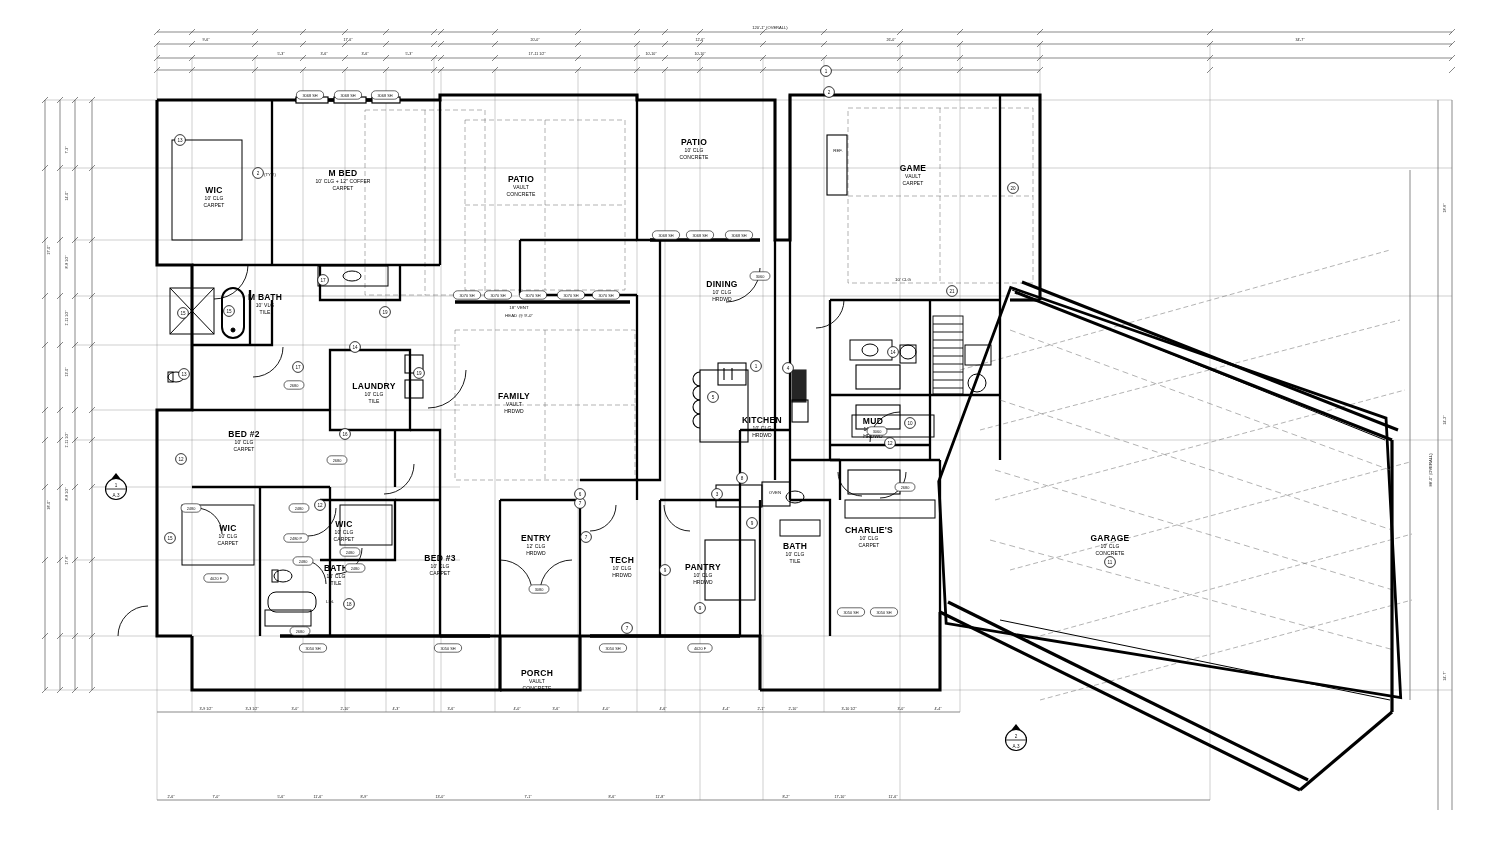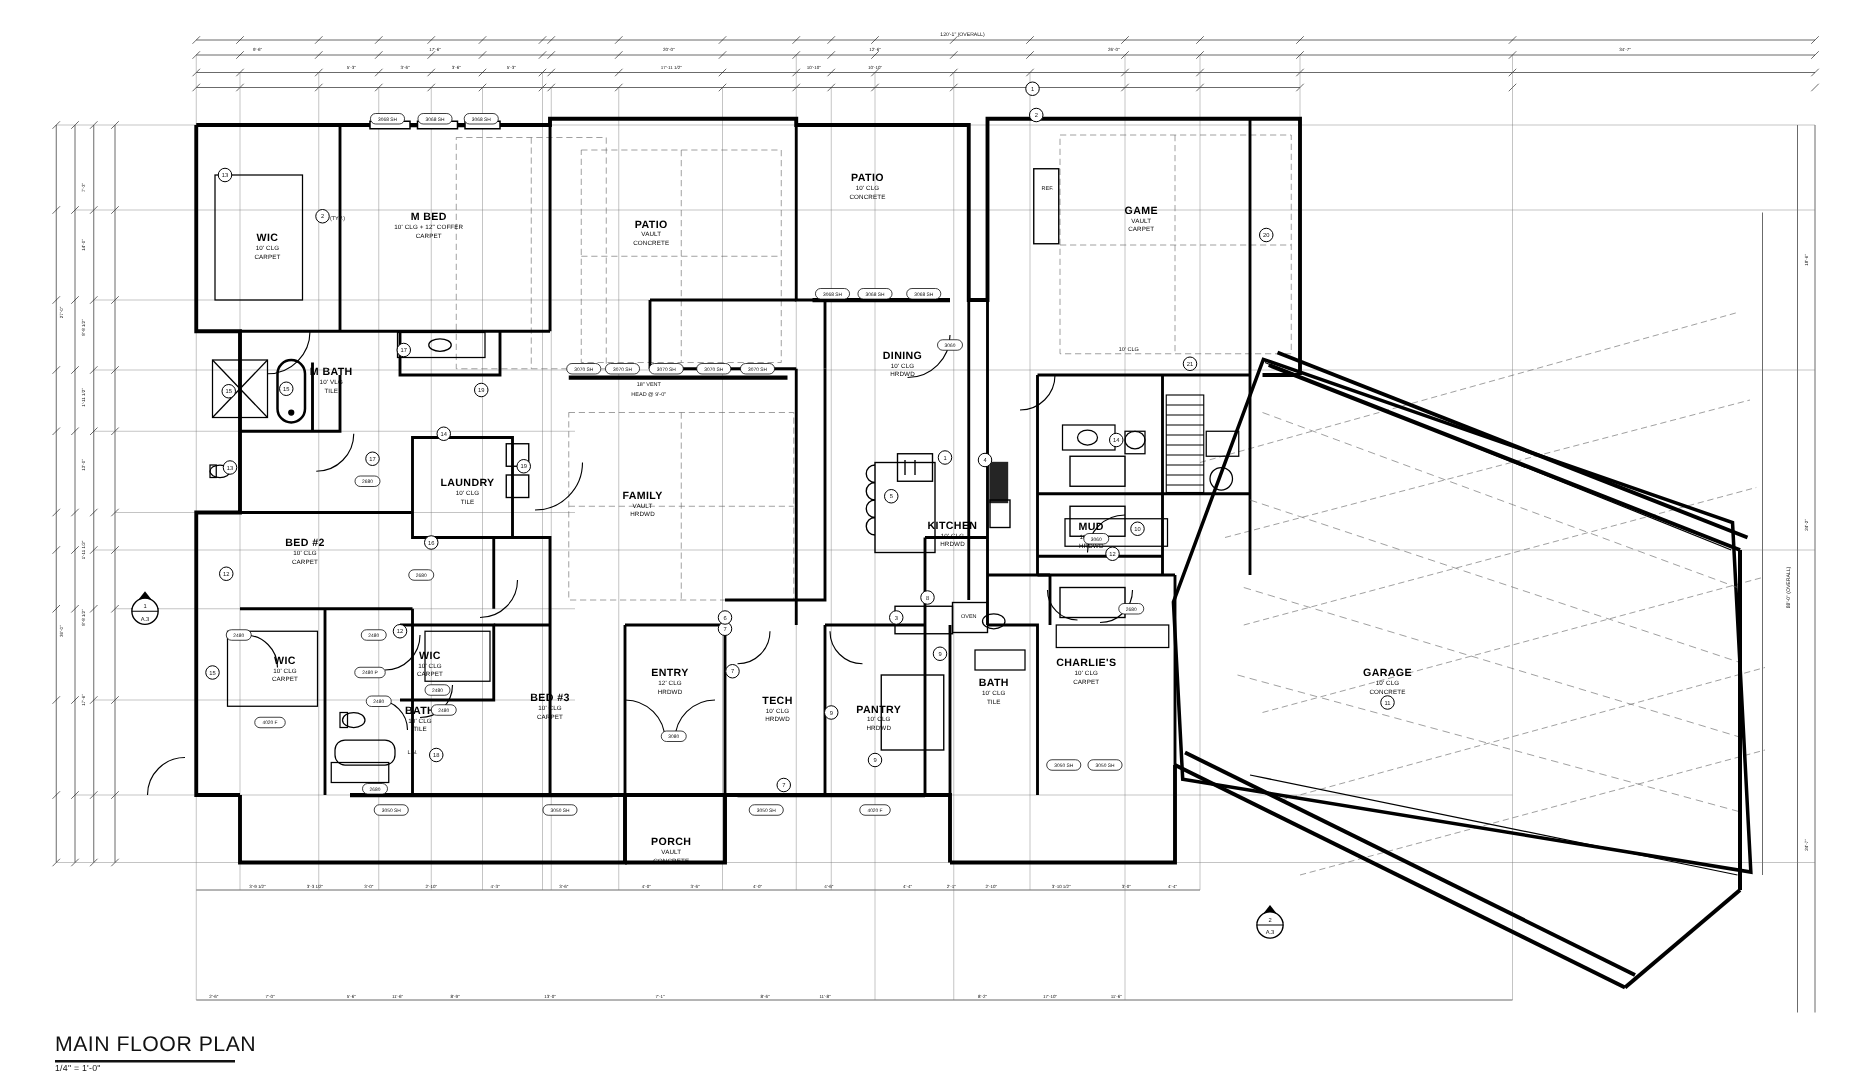--- a/index.html
+++ b/index.html
@@ -890,19 +890,14 @@
           <line x1="1005.5" y1="740" x2="1026.5" y2="740" stroke="#000" stroke-width="0.8"></line>
           <text class="bub" x="1016" y="737.5">2</text>
           <text class="bub" x="1016" y="747.5">A.3</text>
         </g>
       </g>
 
     <text class="dim" x="770" y="29">120'-1" (OVERALL)</text>
     <text class="dim" x="1432" y="470" transform="rotate(-90 1432 470)">88'-0" (OVERALL)</text>
   </svg>
 
-  <div class="title-block">
-    <div class="t">MAIN FLOOR PLAN</div>
-    <div class="rule"></div>
-    <div class="s">1/4" = 1'-0"</div>
-  </div>
 
 </div>
 
 </body></html>

